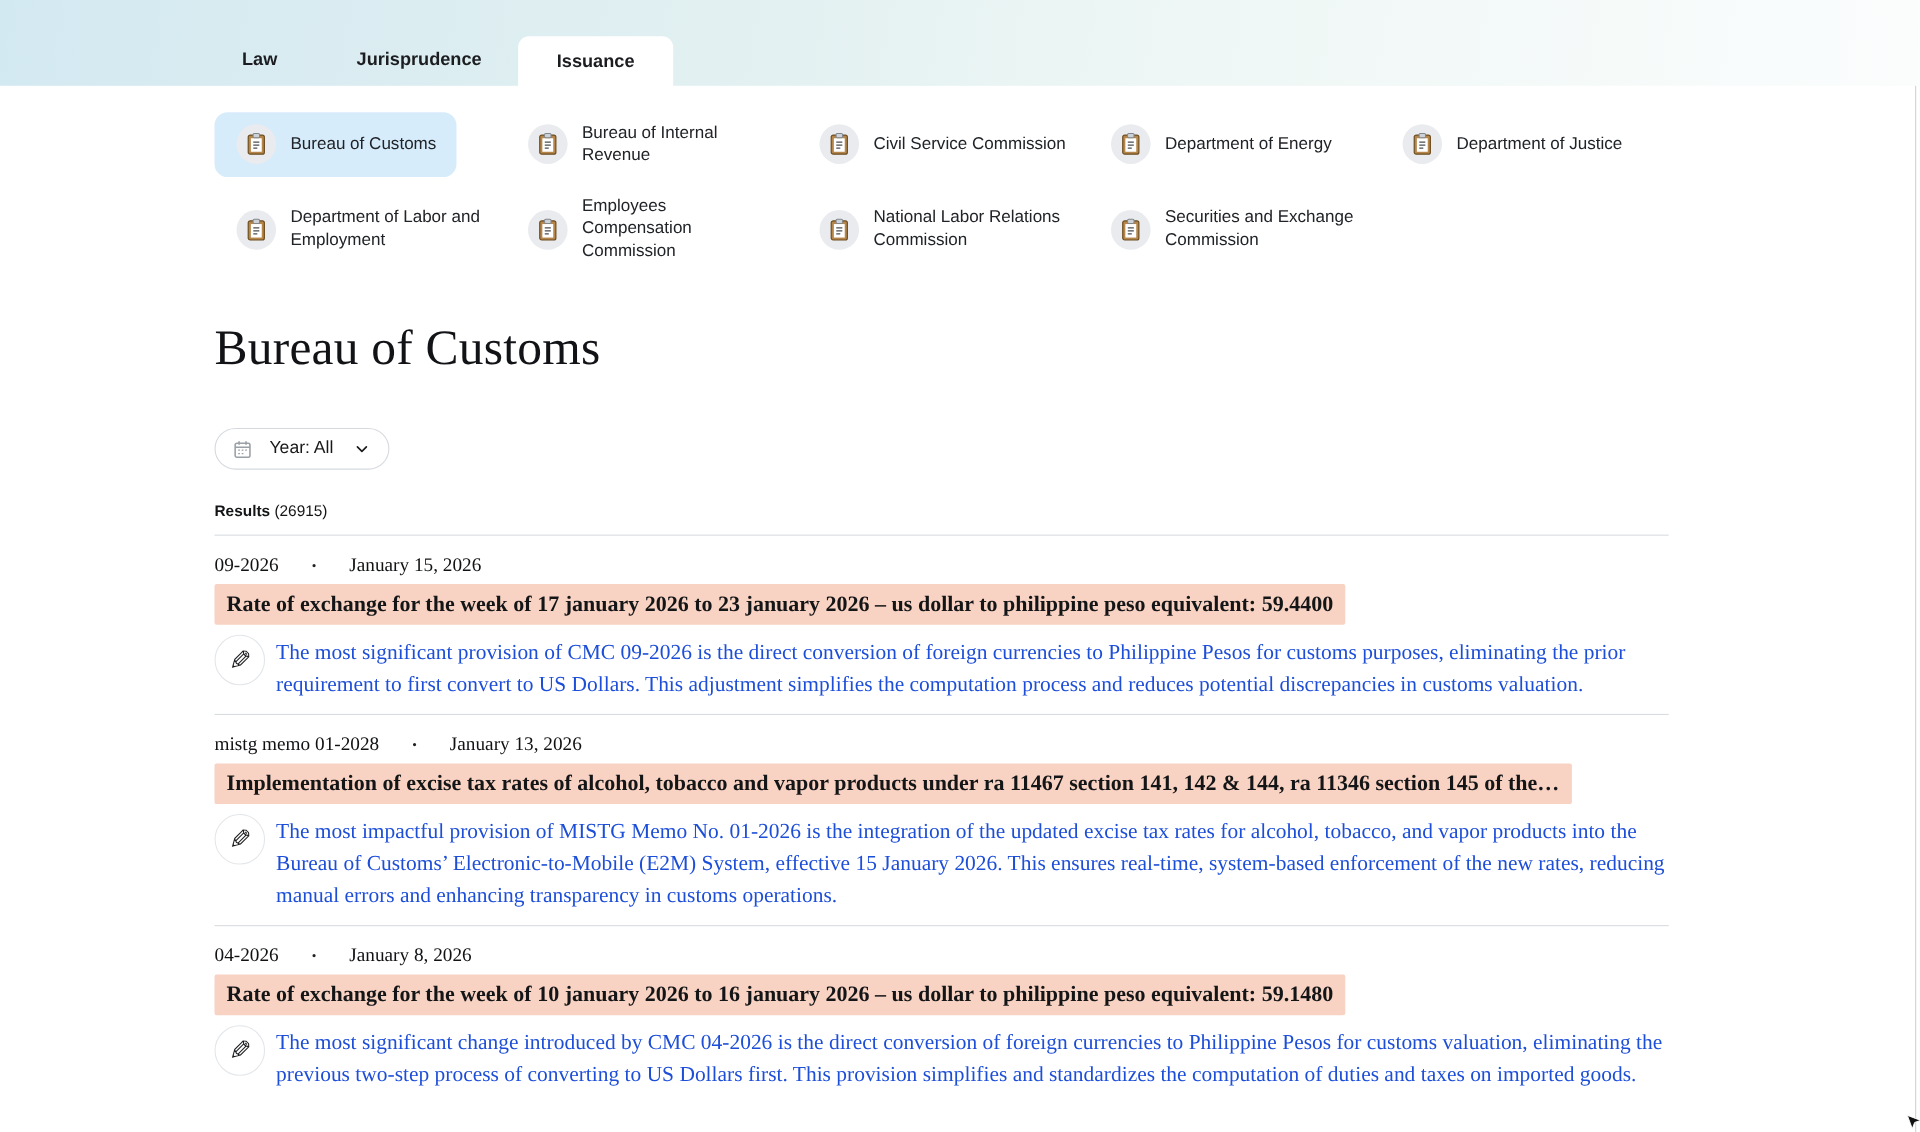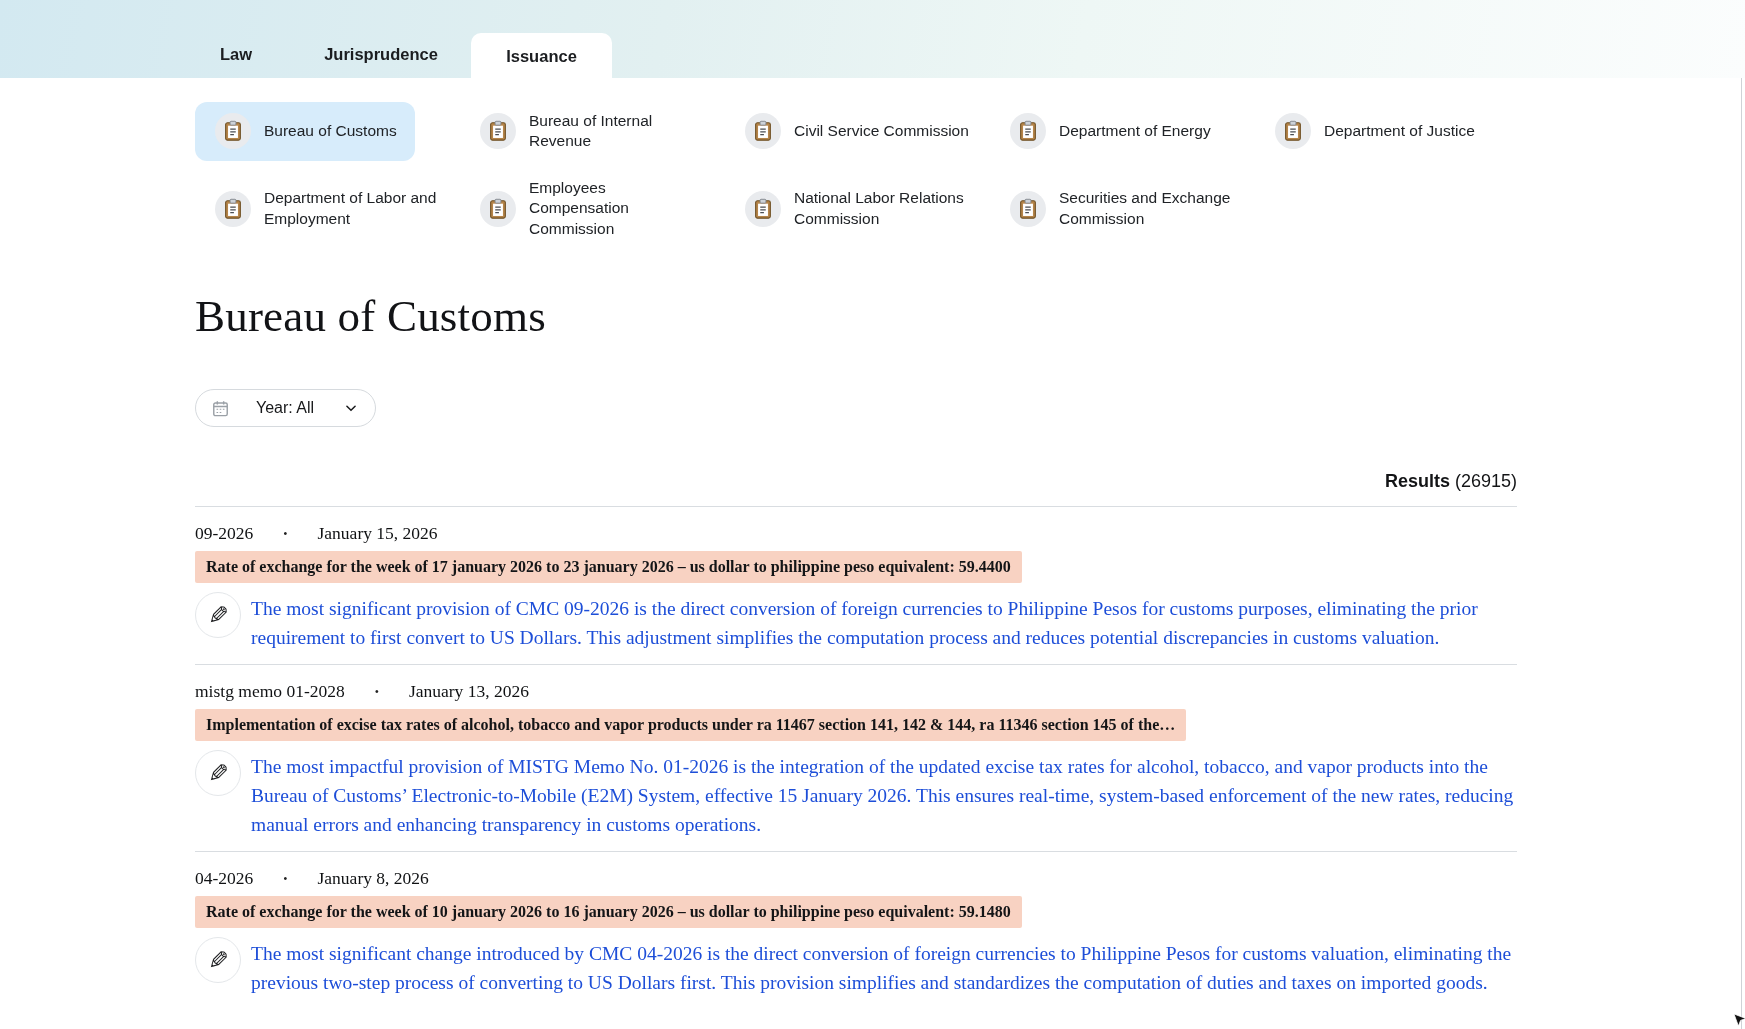--- a/index.html
+++ b/index.html
@@ -26,37 +26,37 @@
   .agency.selected { background:#d7ecfb; }
   .agency-ic { width:36px; height:36px; border-radius:50%; background:#e9ebee; flex:0 0 36px;
     display:flex; align-items:center; justify-content:center; }
   .agency-label { font-size:15.5px; line-height:1.32; color:#202327; max-width:200px; }
 
   
   .main { margin-left:195px; width:1322px; }
   h1.page-title { font-family:"Liberation Serif","DejaVu Serif",serif; font-weight:400;
     font-size:45px; color:#121316; margin-top:42px; letter-spacing:.2px; }
 
-  .year-pill { margin-top:47px; display:inline-flex; align-items:center; gap:26px;
+  .year-pill { margin-top:47px; display:inline-flex; align-items:center; gap:15px;
     height:38px; padding:0 17px 0 15px; border:1px solid #d6dade; border-radius:20px;
     background:#fff; font-size:16px; color:#17181a; cursor:pointer; }
 
-  .results-line { margin-top:44px; font-size:18px; color:#131416;text-align:right; }
+  .results-line { margin-top:29px; font-size:14px; color:#131416; }
   .results-line b { font-weight:700; }
   .results-count { font-weight:400; }
 
   .results-list { margin-top:14px; border-top:1px solid #d9dde1; }
   .result { padding:16px 0 12px; border-bottom:1px solid #d9dde1; }
   .result:last-child { border-bottom:none; }
   .result-head { display:flex; align-items:center; gap:30px;
     font-family:"Liberation Serif","DejaVu Serif",serif; font-size:17.5px; color:#101214; }
   .head-bullet { font-size:12px; line-height:1; color:#222; }
   .result-title { display:inline-block; margin-top:7px; background:#f8d2c2; border-radius:2px;
     padding:7px 11px; font-family:"Liberation Serif","DejaVu Serif",serif; font-weight:700;
-    font-size:16px; color:#141517; white-space:nowrap; max-width:100%; cursor:pointer; }
+    font-size:20px; color:#141517; white-space:nowrap; max-width:100%; cursor:pointer; }
   .result-body { display:flex; gap:10px; margin-top:9px; }
   .pen-circle { flex:0 0 46px; width:46px; height:46px; border-radius:50%; background:#fff;
     border:1.5px solid #e4e7ea; display:flex; align-items:center; justify-content:center; }
   .pen-glyph { font-family:"DejaVu Sans",sans-serif; font-size:25px; color:#1c1d1f;
     transform:scaleX(-1); display:inline-block; }
   .summary { flex:1; font-family:"Liberation Serif","DejaVu Serif",serif; font-size:19.5px;
     line-height:29px; color:#1d4ed8; padding-top:2px; }
 
   
   .scroll-strip { position:absolute; top:78px; right:0; width:4px; height:951px;

